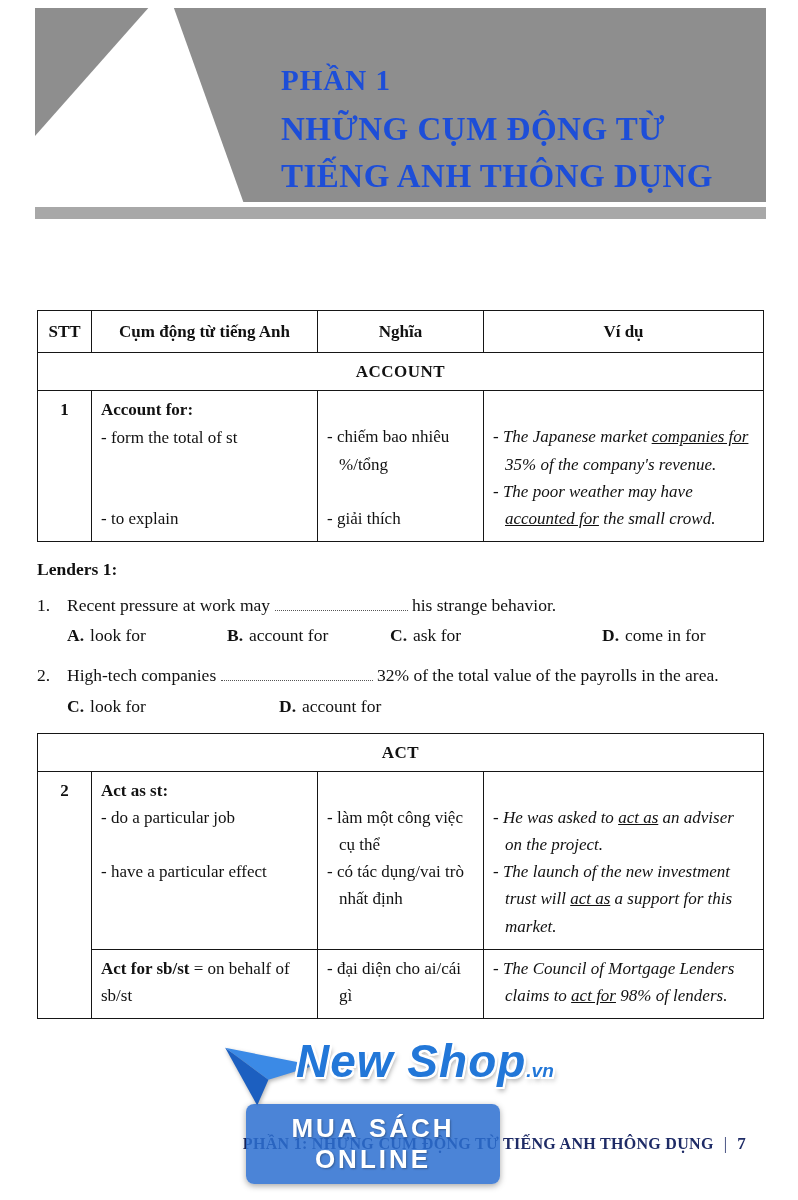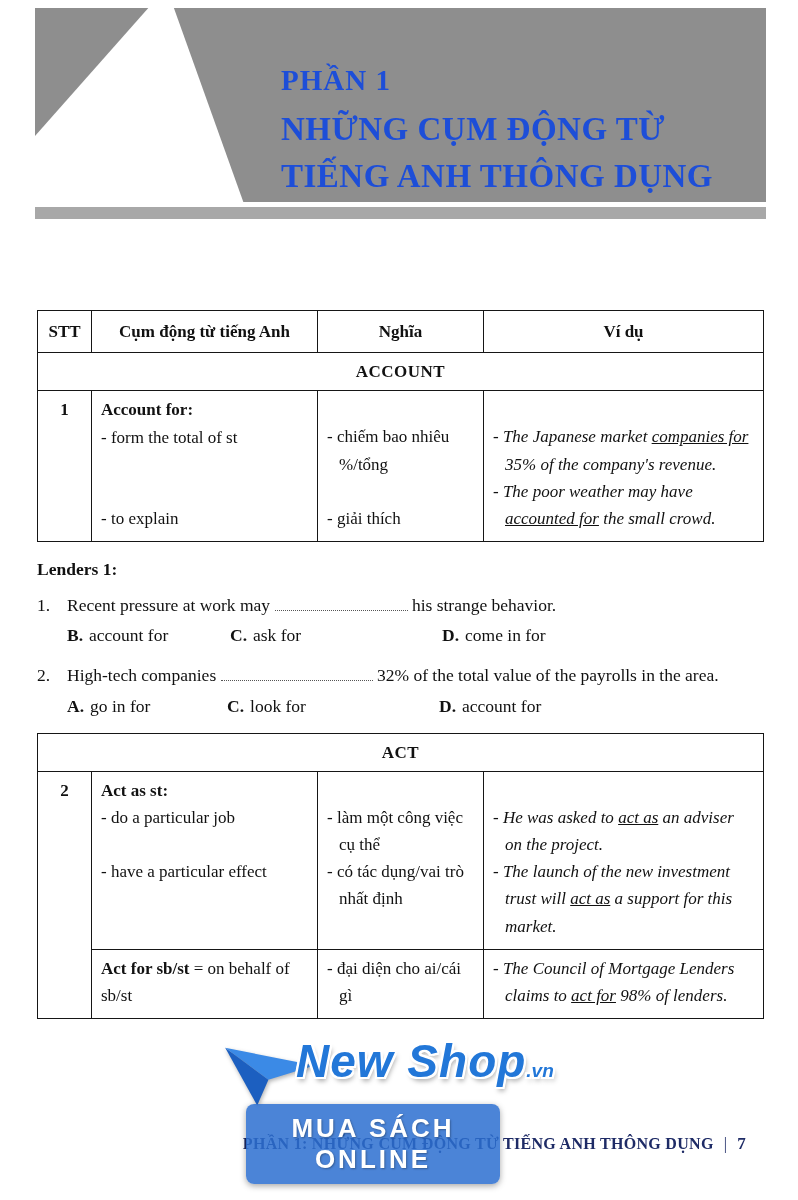--- a/index.html
+++ b/index.html
@@ -150,31 +150,31 @@
     </table>
 
   <div class="exercise">
     <div class="ex-title">Lenders 1:</div>
 
     <div class="question">
       <span class="qnum">1.</span>
       <span class="qtext"><span>Recent pressure at work may </span><span class="blank blank-1"></span><span> his strange behavior.</span></span>
     </div>
     <div class="options">
+      <span class="opt opt-a"><b>A.</b><span>look for</span></span>
       <span class="opt opt-b"><b>B.</b><span>account for</span></span>
       <span class="opt opt-c"><b>C.</b><span>ask for</span></span>
       <span class="opt opt-d"><b>D.</b><span>come in for</span></span>
     </div>
 
     <div class="question">
       <span class="qnum">2.</span>
       <span class="qtext"><span>High-tech companies </span><span class="blank blank-2"></span><span> 32% of the total value of the payrolls in the area.</span></span>
     </div>
     <div class="options">
-      <span class="opt opt-a"><b>A.</b><span>go in for</span></span>
       <span class="opt opt-c"><b>C.</b><span>look for</span></span>
       <span class="opt opt-d"><b>D.</b><span>account for</span></span>
     </div>
   </div>
 
   <div class="act-wrap">
   <table class="vocab">
     <colgroup>
           <col style="width:54px">
           <col style="width:226px">

